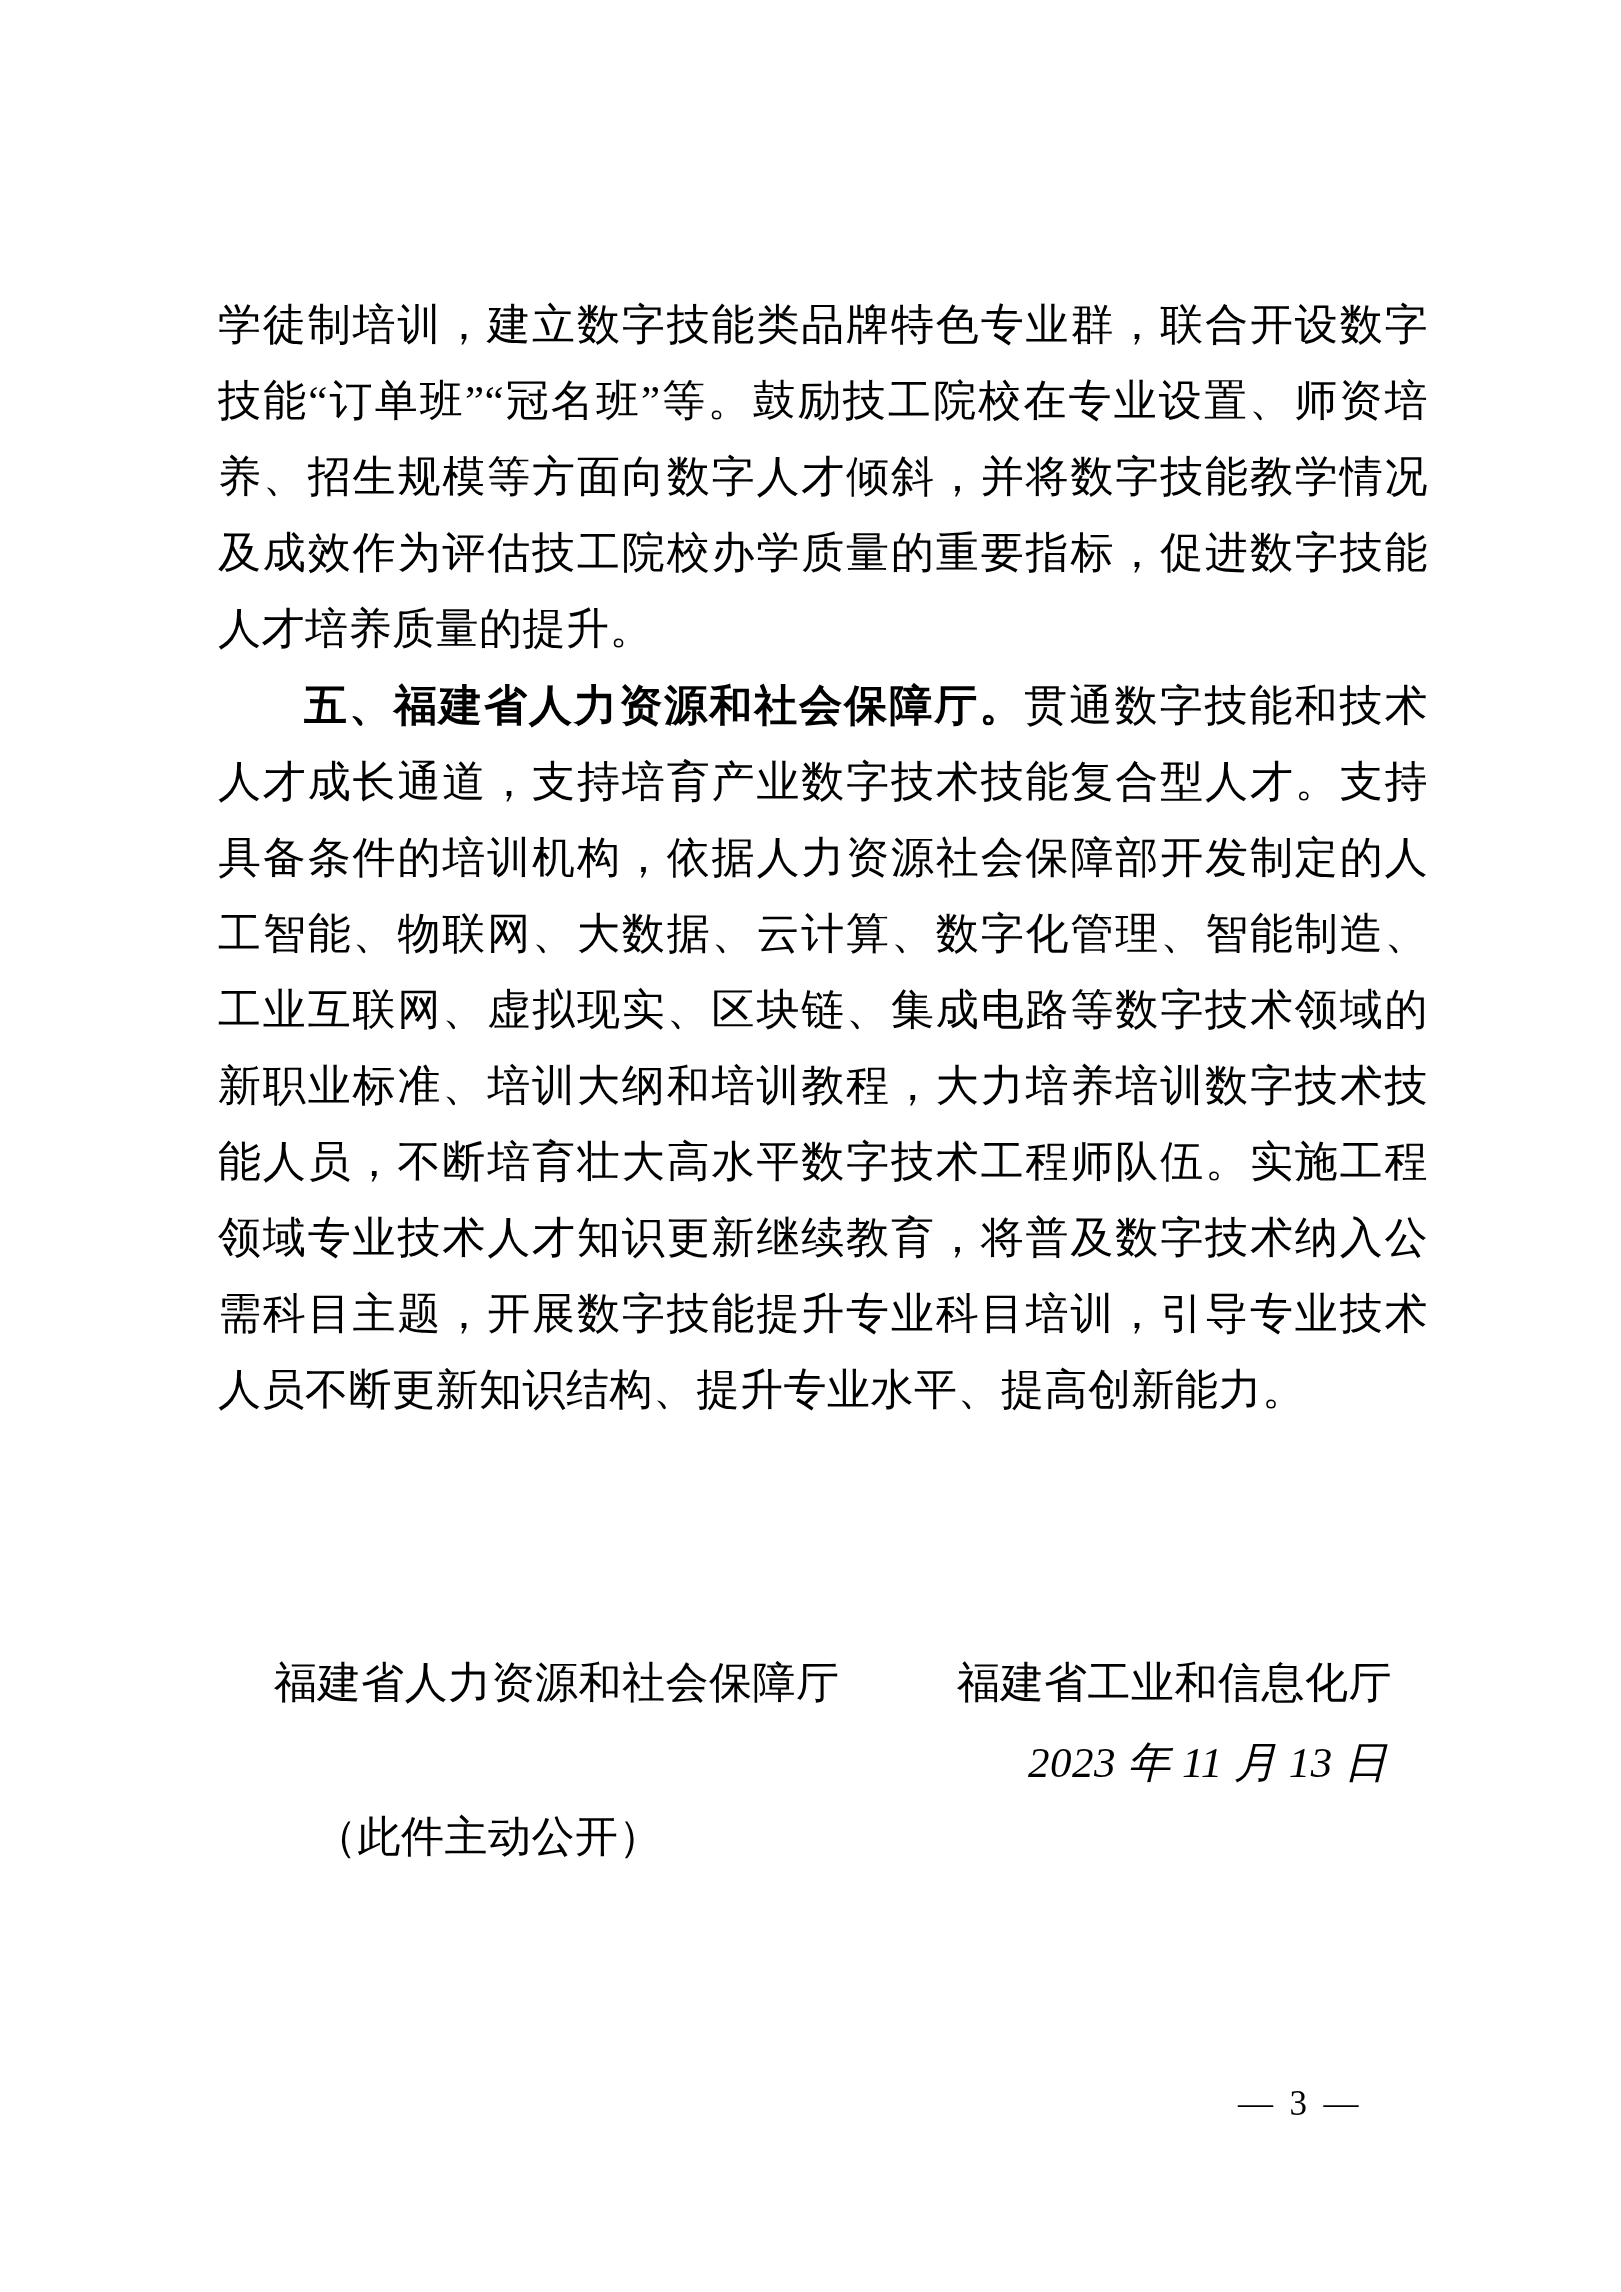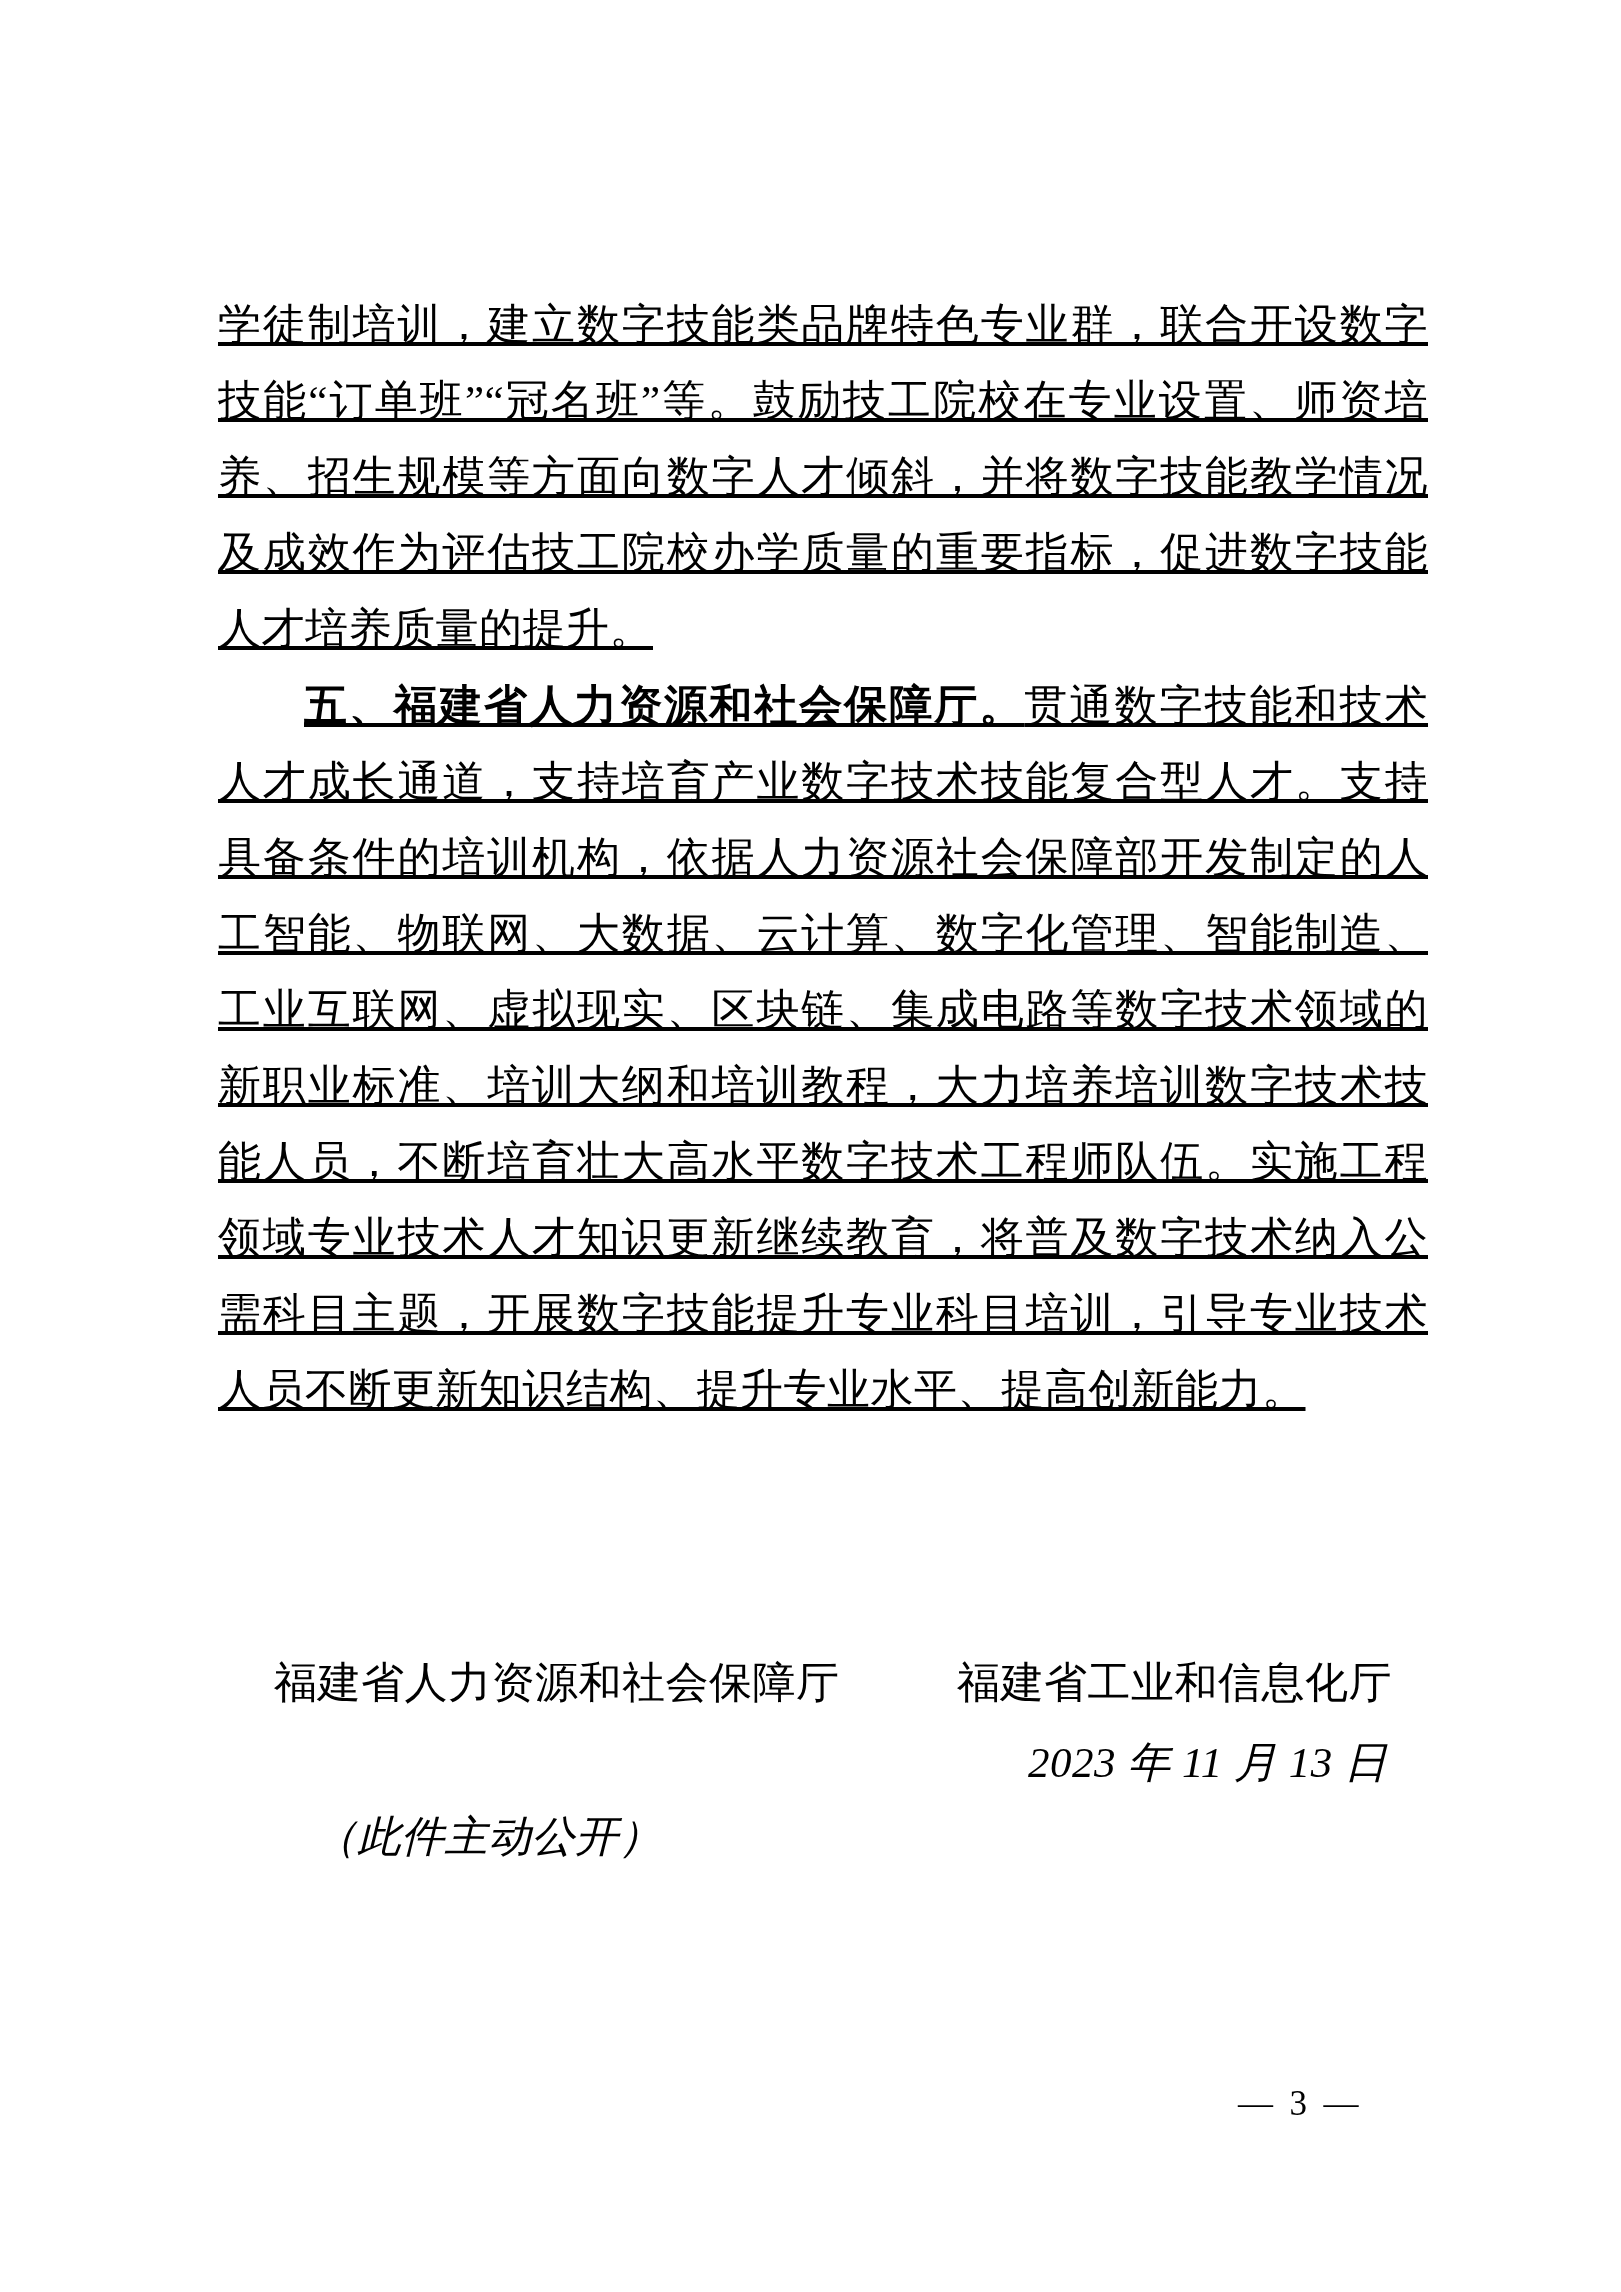--- a/index.html
+++ b/index.html
@@ -23,40 +23,39 @@
     width: 1210px;
     font-size: 43px;
     line-height: 76px;
     text-align: justify;
     text-justify: inter-ideograph;
     letter-spacing: 0.5px;
   }
   .para {
     margin: 0;
     padding: 0;
-    text-decoration: underline;
   }
   .para.indent {
     text-indent: 86px;
   }
   .section-heading {
     font-weight: bold;
     font-family: "Liberation Sans", "DejaVu Sans", sans-serif;
   }
   .sig {
     position: absolute;
     font-size: 43px;
     line-height: 76px;
     white-space: nowrap;
     letter-spacing: 0.5px;
   }
   .sig-agency-left  { left: 274px;  top: 1645px; }
   .sig-agency-right { left: 957px;  top: 1645px; }
   .sig-date         { left: 1028px; top: 1725px; font-style: italic; }
-  .sig-note         { left: 314px;  top: 1799px; font-style: italic; }
+  .sig-note         { left: 314px;  top: 1799px; }
   .page-number {
     position: absolute;
     left: 1238px;
     top: 2084px;
     font-size: 35px;
     line-height: 39px;
     letter-spacing: 3.9px;
     white-space: nowrap;
   }
 </style>

